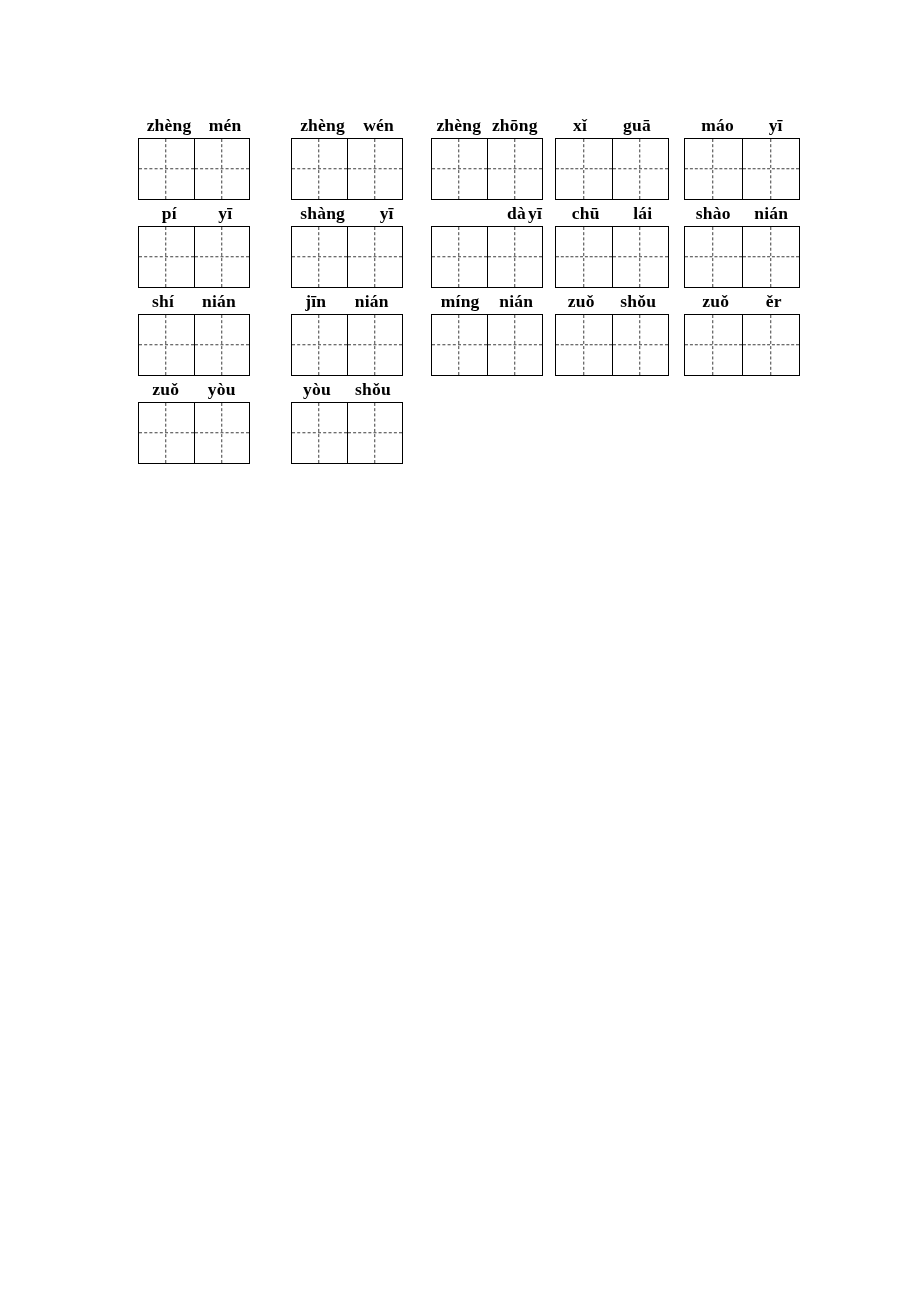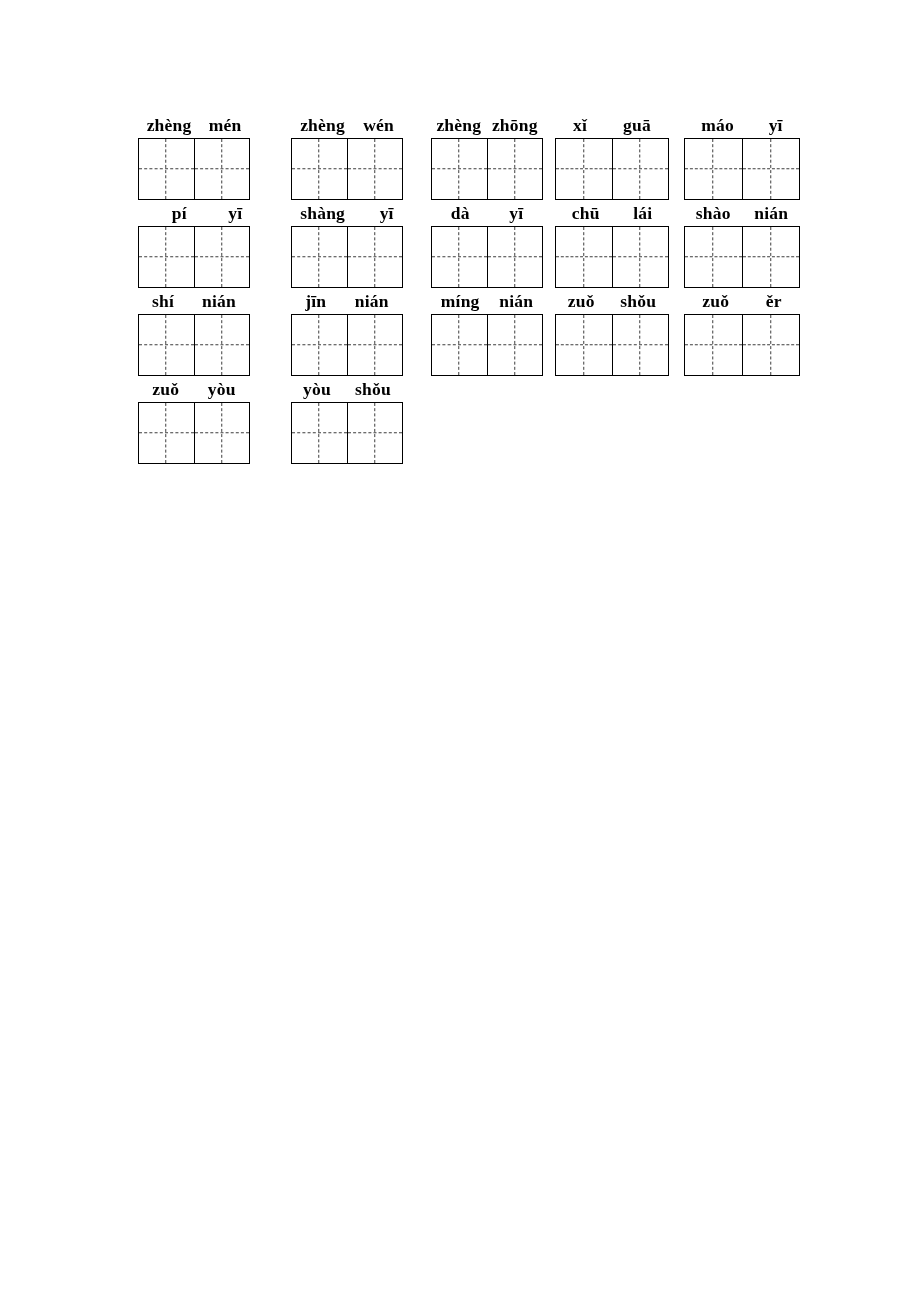--- a/index.html
+++ b/index.html
@@ -158,29 +158,29 @@
             <div class="grid-cell"></div>
           </div>
           <div class="grid-box" style="left: 546px; width: 116px;">
             <div class="grid-cell"></div>
             <div class="grid-cell"></div>
           </div>
         </div>
       </div>
       <div class="ws-row">
         <div class="row-labels">
-          <div class="pinyin-label" style="left: 13px; width: 112px;">
+          <div class="pinyin-label" style="left: 3px; width: 112px;">
             <span class="syl">pí</span>
             <span class="syl">yī</span>
           </div>
           <div class="pinyin-label" style="left: 153px; width: 112px; gap: 16px;">
             <span class="syl">shàng</span>
             <span class="syl">yī</span>
           </div>
-          <div class="pinyin-label" style="left: 293px; width: 112px;">
+          <div class="pinyin-label" style="left: 293px; width: 112px; justify-content: flex-end;">
             <span class="syl">dà</span>
             <span class="syl">yī</span>
           </div>
           <div class="pinyin-label" style="left: 417px; width: 114px; font-family: Liberation Serif, serif;">
             <span class="syl">chū</span>
             <span class="syl">lái</span>
           </div>
           <div class="pinyin-label" style="left: 546px; width: 116px;">
             <span class="syl">shào</span>
             <span class="syl">nián</span>

